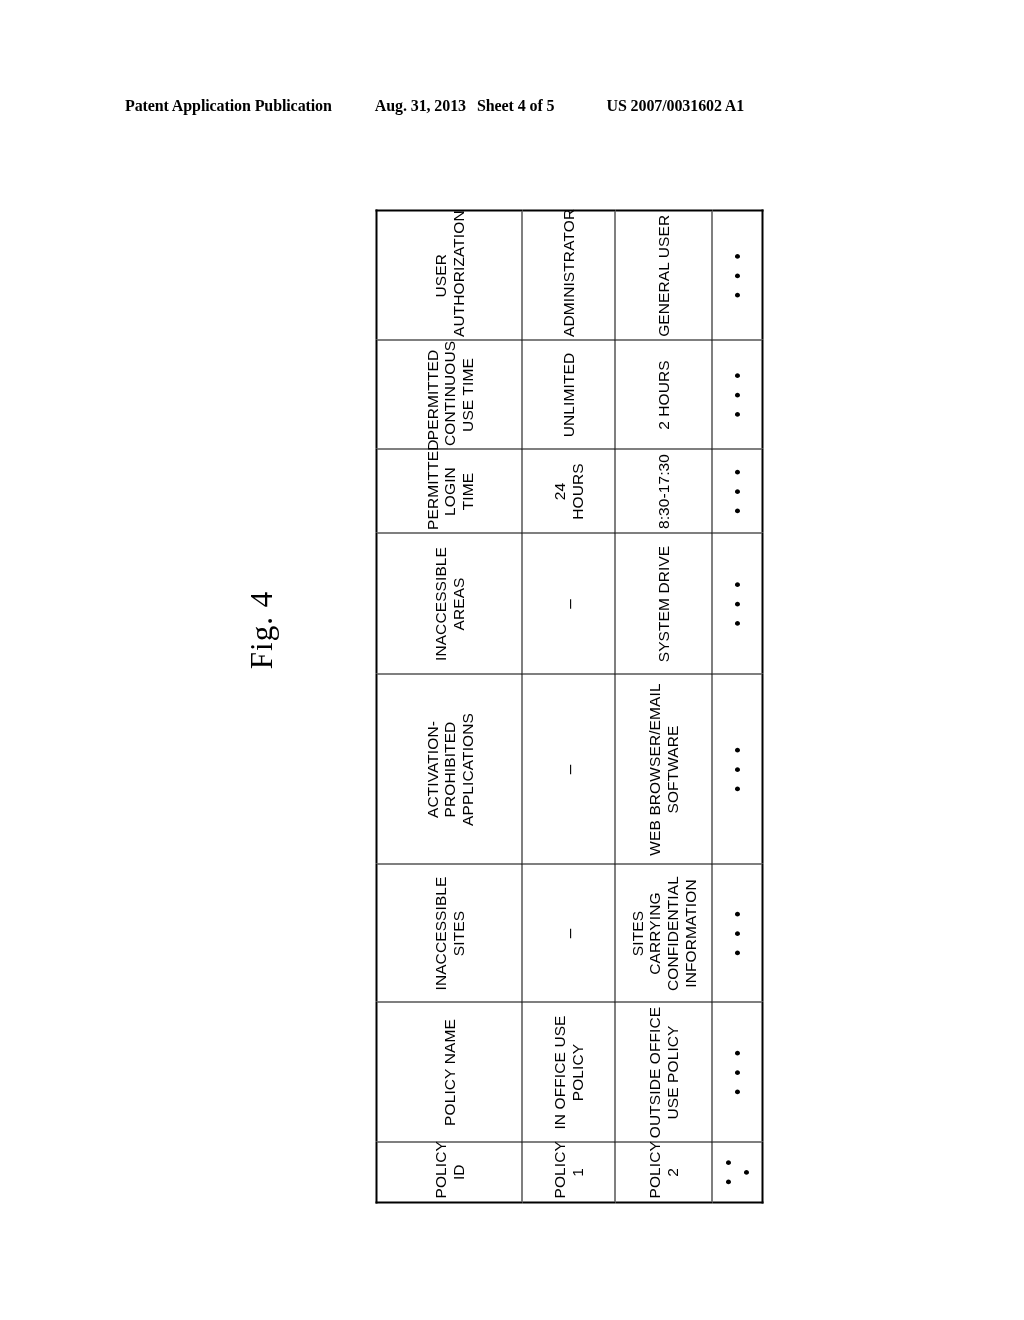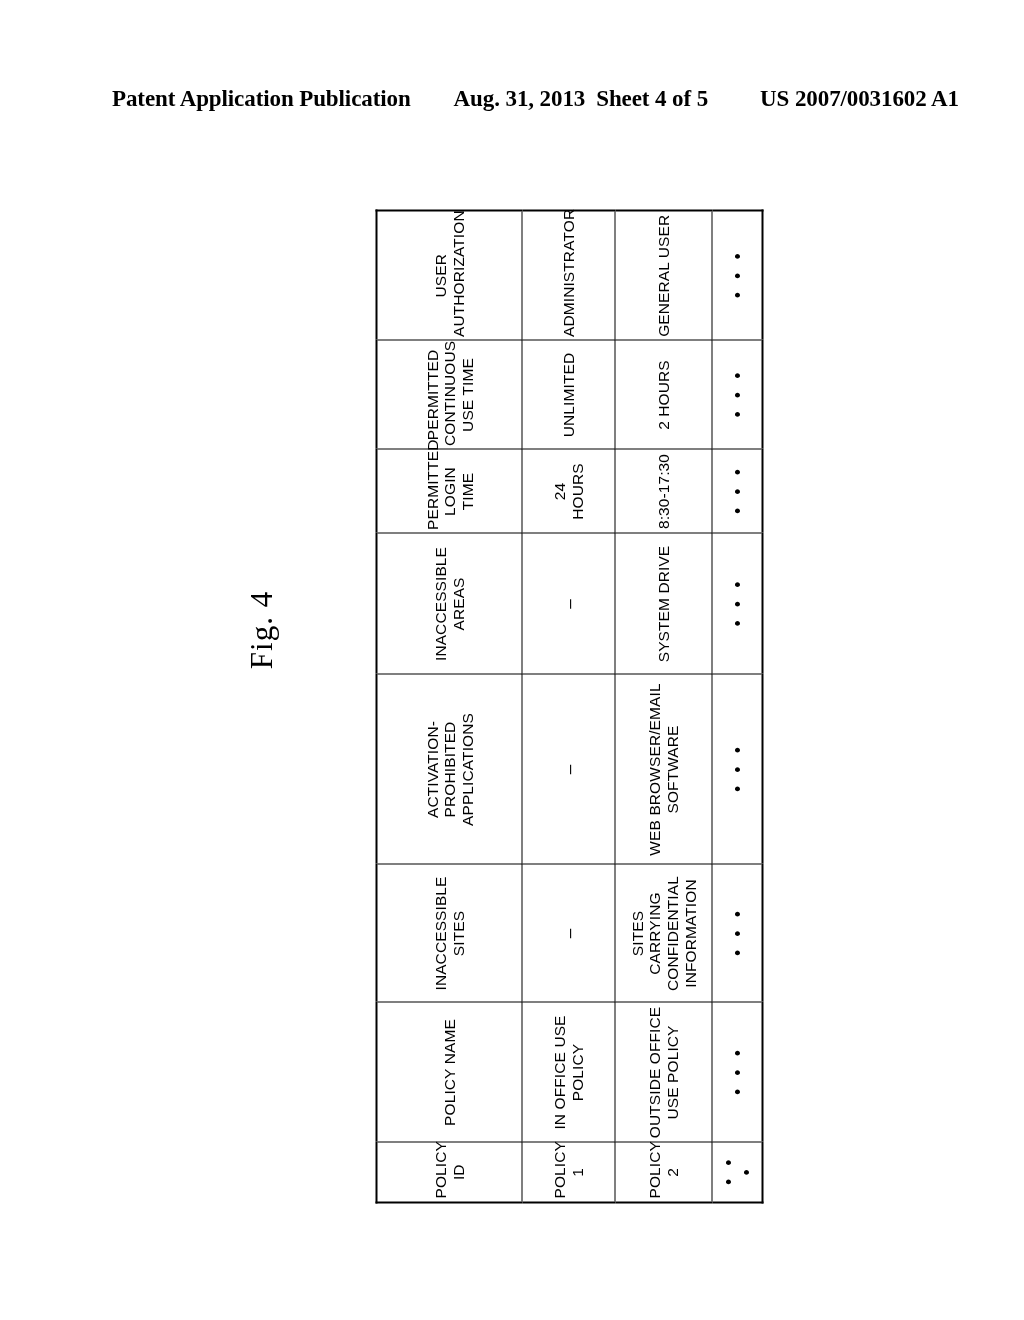--- a/index.html
+++ b/index.html
@@ -13,37 +13,38 @@
     position: relative;
     font-family: "Liberation Sans", sans-serif;
     color: #000000;
     overflow: hidden;
   }
 
   
   .pub-header {
     position: absolute;
     top: 86px;
-    left: 112px;
+    left: 125px;
     width: 780px;
     height: 30px;
     display: flex;
     align-items: baseline;
     font-family: "Liberation Serif", serif;
     font-weight: bold;
-    font-size: 23px;
+    font-size: 16px;
     letter-spacing: -0.1px;
     white-space: nowrap;
   }
   .pub-header .h-title { }
   .pub-header .h-date {
     margin-left: 43px;
   }
   .pub-header .h-sheet {
     margin-left: 11px;
+    margin-top: 11px;
   }
   .pub-header .h-docnum {
     margin-left: 52px;
   }
 
   
   .fig-label {
     position: absolute;
     left: 182px;
     top: 600px;

